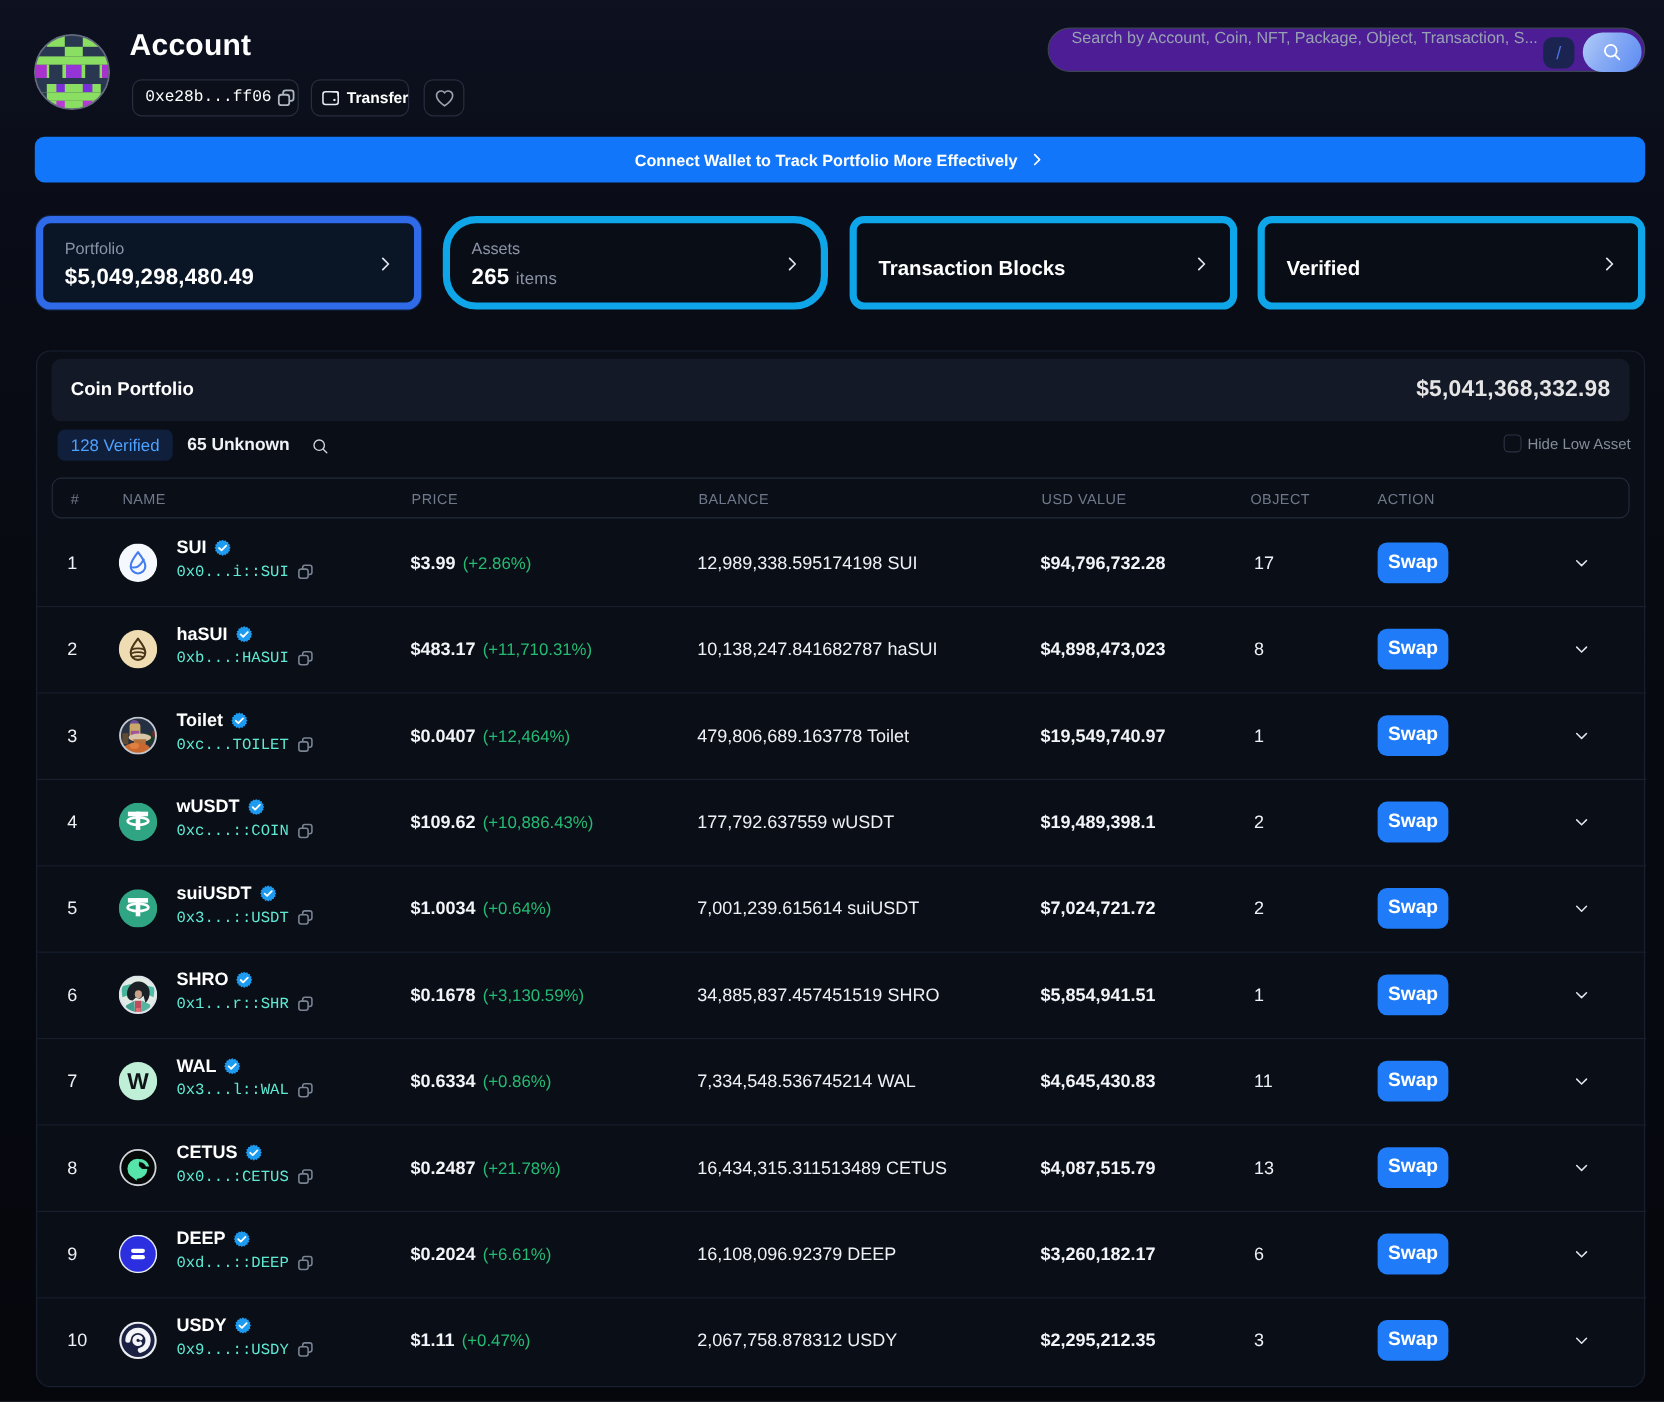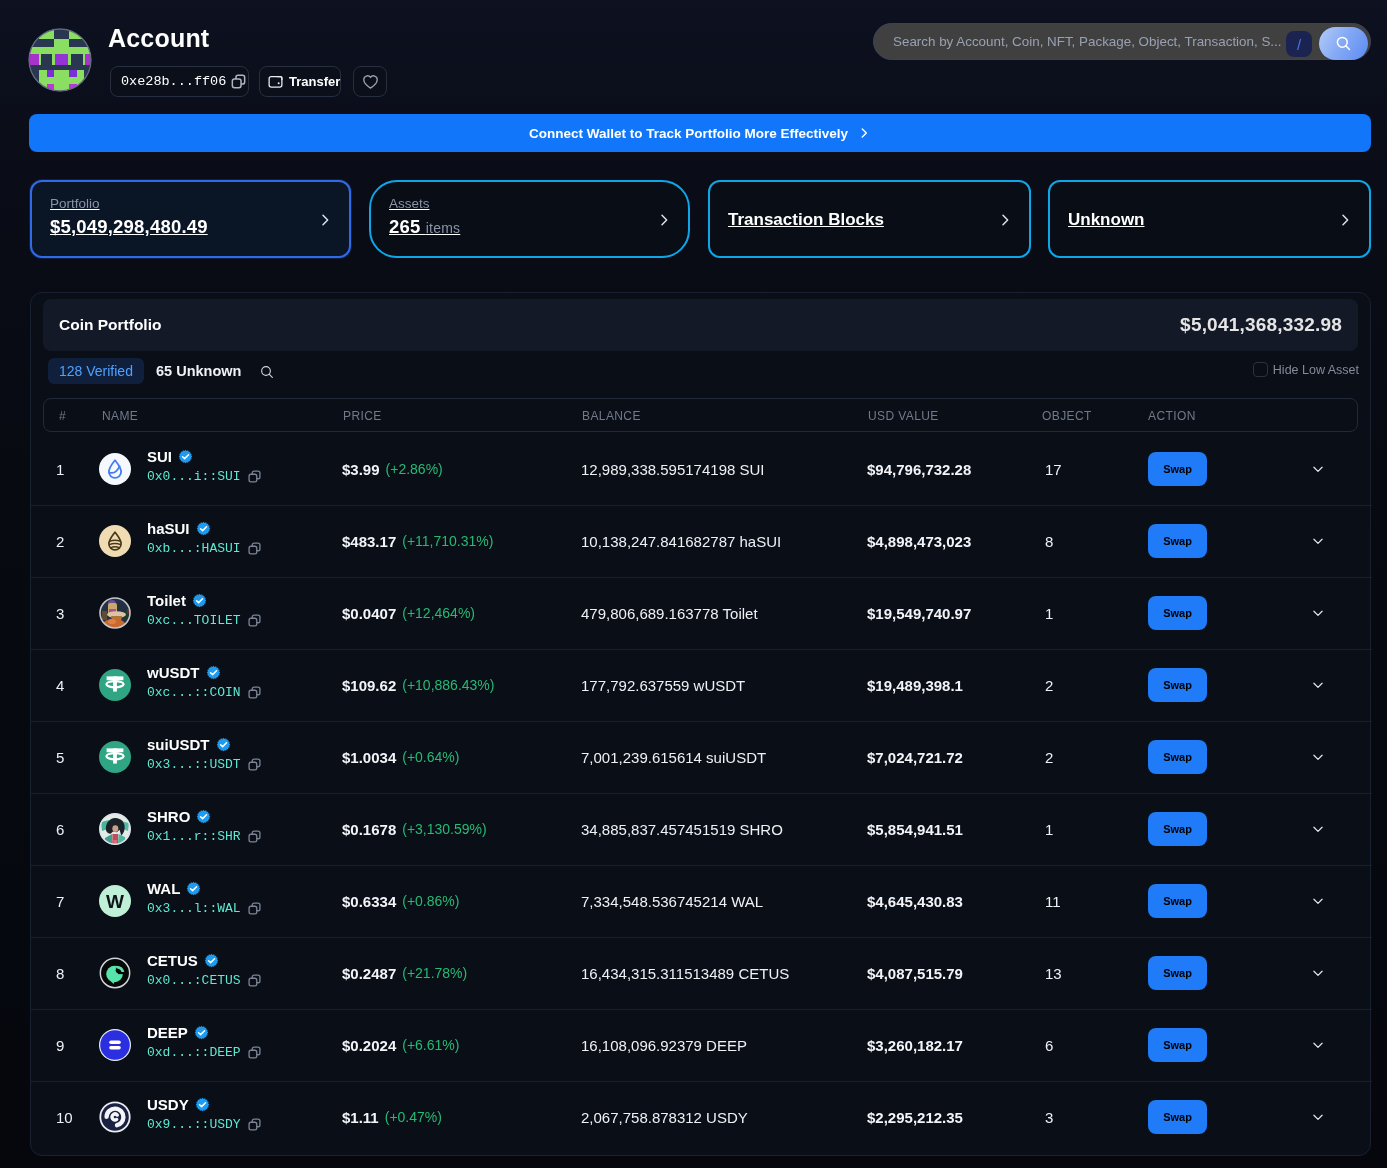--- a/index.html
+++ b/index.html
@@ -14,34 +14,34 @@
   #acct-title { left:108px; top:24px; font-size:25px; font-weight:bold; letter-spacing:0.2px; }
   .pill { position:absolute; top:66px; height:31px; border:1px solid #272e3f; border-radius:8px;
     background:#0b0f1a; display:flex; align-items:center; color:#fff; }
   #addr-pill { left:110px; width:139px; padding:0 6px 0 10px; gap:4px;
     font-family:"Liberation Mono", monospace; font-size:13.5px; }
   #transfer-pill { left:259px; width:82px; padding:0 7px; gap:5px; font-size:13px; font-weight:bold; }
   #heart-pill { left:353px; width:34px; justify-content:center; }
 
   
   #search { left:873px; top:23px; width:498px; height:37px; border:1px solid #3c4353; border-radius:19px;
-    background:#404040; display:flex; align-items:center; }
+    background:#4c1d95; display:flex; align-items:flex-start; }
   #search .ph { color:#98a1b2; font-size:13.4px; margin-left:19px; white-space:nowrap; }
   #slash-key { position:absolute; right:58px; top:7px; width:26px; height:26px; background:#1b2450;
     border-radius:8px; color:#4a74e8; font-size:15px; display:flex; align-items:center; justify-content:center; }
   #search-btn { position:absolute; right:2px; top:3px; width:49px; height:33px; border-radius:17px;
     background:linear-gradient(120deg,#b3cdf8 0%,#87aaf4 45%,#5b8cf2 100%); display:flex; align-items:center; justify-content:center; }
 
   
   #banner { left:29px; top:114px; width:1342px; height:38px; background:#1276fb; border-radius:8px;
     display:flex; align-items:center; justify-content:center; gap:9px; font-size:13.5px; font-weight:bold; color:#fff; }
 
   
-  .scard { position:absolute; top:180px; height:78px; background:#090d16; border:2px solid #0ea5e9;
-    border-radius:12px;text-decoration:underline; }
+  .scard { position:absolute; top:180px; height:78px; background:#090d16; border:6px solid #0ea5e9;
+    border-radius:12px; }
   .scard .chev { position:absolute; right:16px; top:50%; margin-top:-7px; }
   .scard .lbl { color:#8b93a7; font-size:13.5px; }
   #card1 { left:30px;  width:321px; background:#0a1526; border-color:#2f6ae8; box-shadow:0 0 0 1px #2f6ae833; }
   #card2 { left:369px; width:321px;border-radius:28px; }
   #card3 { left:708px; width:323px; }
   #card4 { left:1048px; width:323px; }
   .scard .inner { padding:14px 18px; }
   .bigv { font-size:18.5px; font-weight:bold; margin-top:5px; letter-spacing:0.2px; }
   .ctitle { font-size:17px; font-weight:bold; line-height:76px; padding-left:18px; }
 
@@ -73,21 +73,21 @@
   .nameblock { position:absolute; left:116px; top:15px; }
   .cname { display:flex; align-items:center; gap:6px; font-size:15px; font-weight:bold; color:#fff; }
   .caddr { display:flex; align-items:center; gap:6px; margin-top:4px;
     font-family:"Liberation Mono", monospace; font-size:13px; color:#5eead4; }
   .price { left:311px; font-size:15px; font-weight:bold; color:#f2f4f8; white-space:nowrap; }
   .price .pct { color:#25bb74; font-weight:normal; font-size:14px; margin-left:6px; }
   .bal { left:550px; font-size:15px; color:#eef1f5; }
   .usd { left:836px; font-size:15px; font-weight:bold; color:#f2f4f8; }
   .obj { left:1014px; font-size:15px; color:#eef1f5; }
   .swap { position:absolute; left:1117px; top:19px; width:59px; height:34px; background:#1f7bf7;
-    border-radius:8px; color:#000000; font-size:11px; font-weight:bold; text-align:center; line-height:34px; }
+    border-radius:8px; color:#ffffff; font-size:16px; font-weight:bold; text-align:center; line-height:34px; }
   .rchev { position:absolute; left:1280px; top:29px; }
 </style>
 </head>
 <body>
 
 <div id="avatar" class="abs"><svg width="64" height="64" viewBox="0 0 64 64">
       <defs>
         <clipPath id="av">
           <circle cx="32" cy="32" r="31"></circle>
         </clipPath>
@@ -180,21 +180,21 @@
 <div id="card3" class="scard">
     <svg class="chev" width="16" height="16" viewBox="0 0 24 24">
       <path d="M9 5 L16 12 L9 19" fill="none" stroke="#dfe4ec" stroke-width="2.2" stroke-linecap="round" stroke-linejoin="round"></path>
     </svg>
     <div class="ctitle">Transaction Blocks</div>
   </div>
 <div id="card4" class="scard">
     <svg class="chev" width="16" height="16" viewBox="0 0 24 24">
       <path d="M9 5 L16 12 L9 19" fill="none" stroke="#dfe4ec" stroke-width="2.2" stroke-linecap="round" stroke-linejoin="round"></path>
     </svg>
-    <div class="ctitle">Unknown</div>
+    <div class="ctitle">Verified</div>
   </div>
 
 <div id="tcard" class="abs">
   <div id="cp-head">
       <span class="t">Coin Portfolio</span>
       <span class="amt">$5,041,368,332.98</span>
     </div>
   <div id="tabs">
     <span id="tab-v">128 Verified</span>
     <span id="tab-u">65 Unknown</span>

